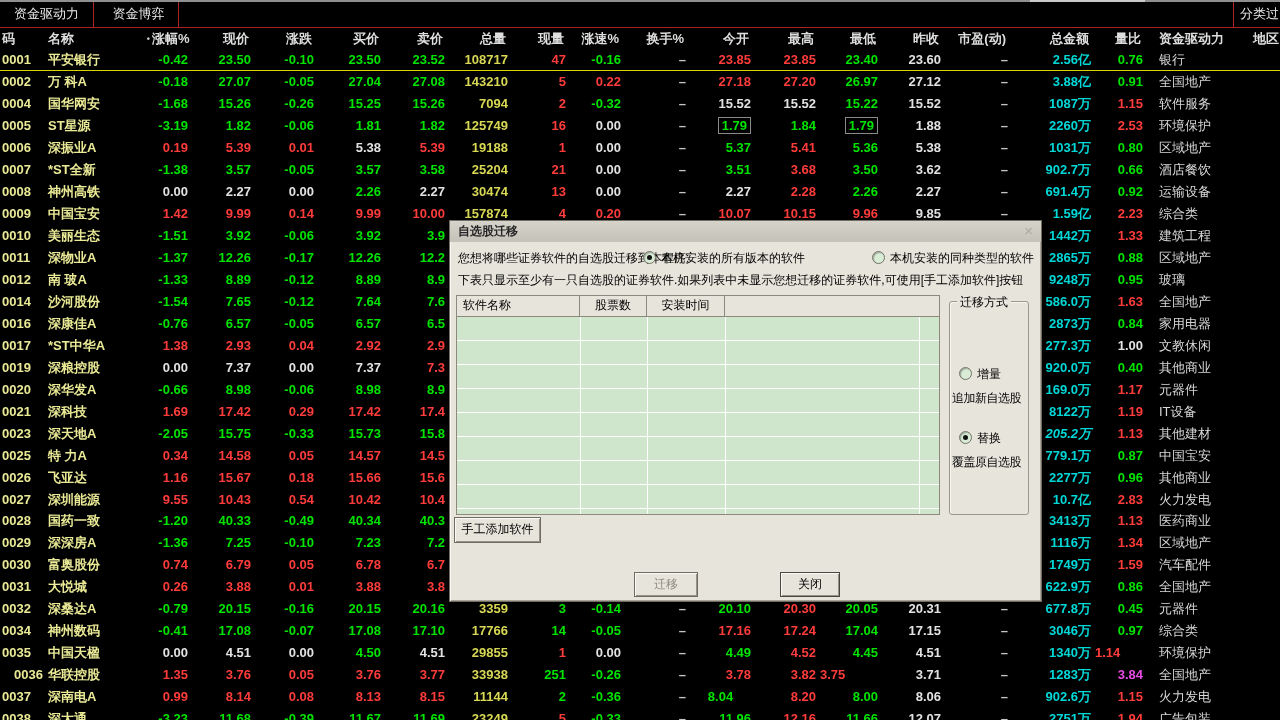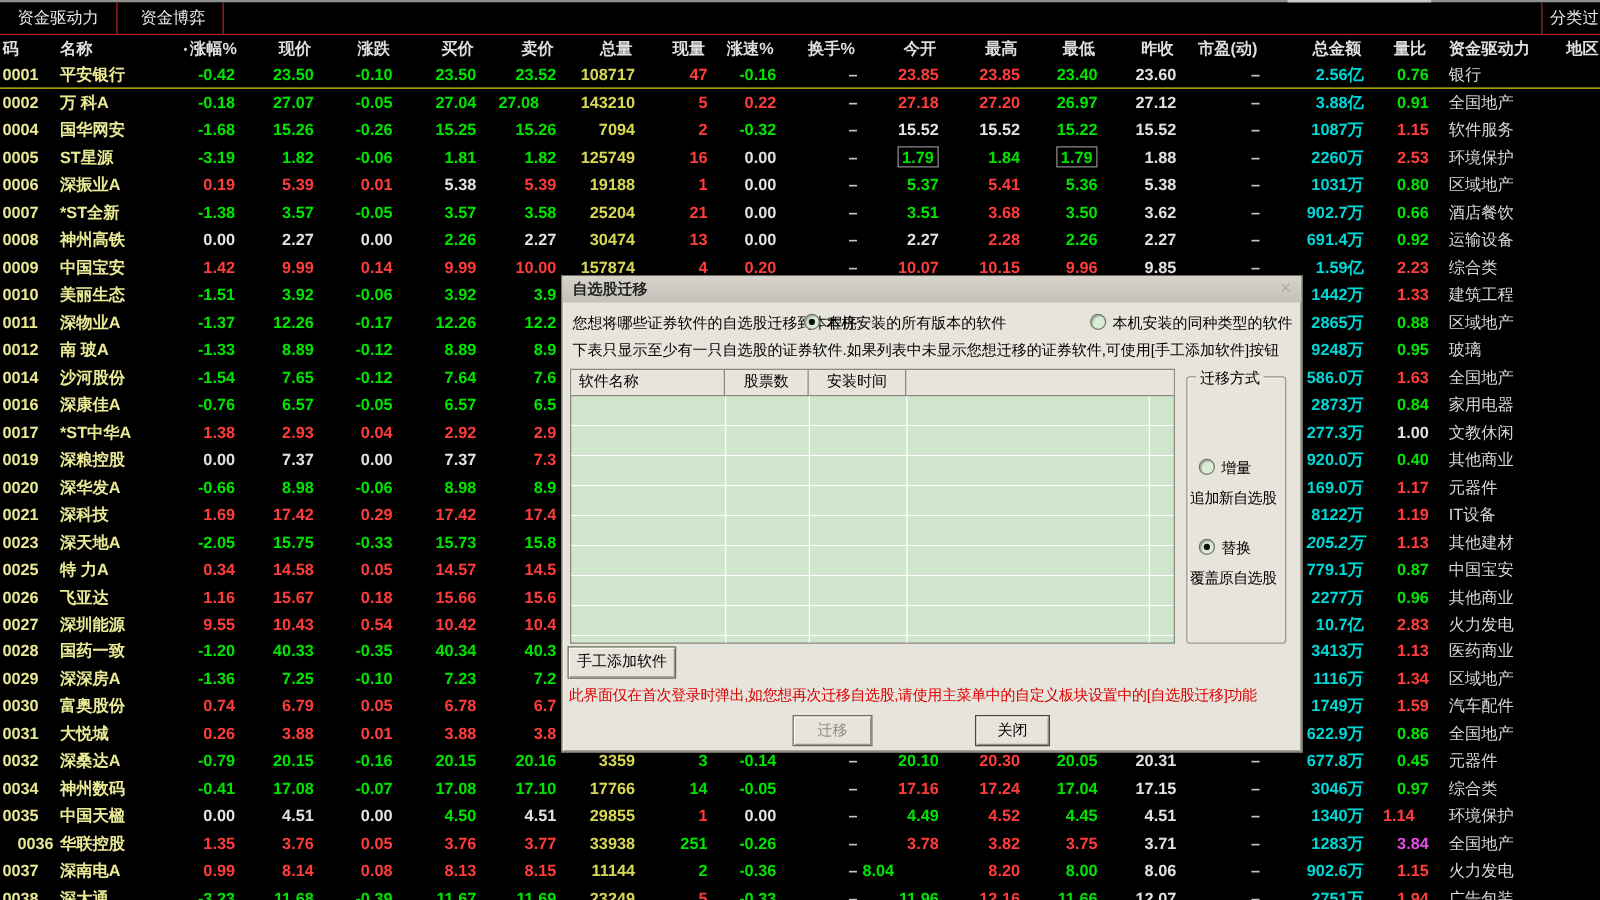--- a/index.html
+++ b/index.html
@@ -113,21 +113,21 @@
       <span class="cell c-i" style="width: 100px; text-align: left; padding-left: 12px;">银行</span>
       <span class="cell" style="width: 60px; text-align: left; padding-left: 6px;"></span>
     </div>
     <div class="trow">
       <span class="cell c-code" style="width: 40px; text-align: left; padding-left: 2px;">0002</span>
       <span class="cell c-code" style="width: 112px; text-align: left; padding-left: 8px;">万 科A</span>
       <span class="cell c-d" style="width: 40px; text-align: right; padding-right: 4px;">-0.18</span>
       <span class="cell c-d" style="width: 63px; text-align: right; padding-right: 4px;">27.07</span>
       <span class="cell c-d" style="width: 63px; text-align: right; padding-right: 4px;">-0.05</span>
       <span class="cell c-d" style="width: 67px; text-align: right; padding-right: 4px;">27.04</span>
-      <span class="cell c-d" style="width: 64px; text-align: center; padding-right: 4px;">27.08</span>
+      <span class="cell c-d" style="width: 64px; text-align: right; padding-right: 4px;">27.08</span>
       <span class="cell c-y" style="width: 63px; text-align: right; padding-right: 4px;">143210</span>
       <span class="cell c-u" style="width: 58px; text-align: right; padding-right: 4px;">5</span>
       <span class="cell c-u" style="width: 55px; text-align: right; padding-right: 4px;">0.22</span>
       <span class="cell c-g" style="width: 65px; text-align: right; padding-right: 4px;">–</span>
       <span class="cell c-u" style="width: 65px; text-align: right; padding-right: 4px;">27.18</span>
       <span class="cell c-u" style="width: 65px; text-align: right; padding-right: 4px;">27.20</span>
       <span class="cell c-d" style="width: 62px; text-align: right; padding-right: 4px;">26.97</span>
       <span class="cell c-w" style="width: 63px; text-align: right; padding-right: 4px;">27.12</span>
       <span class="cell c-g" style="width: 67px; text-align: right; padding-right: 4px;">–</span>
       <span class="cell c-c" style="width: 83px; text-align: right; padding-right: 4px;">3.88亿</span>
@@ -551,21 +551,21 @@
       <span class="cell c-c" style="width: 83px; text-align: right; padding-right: 4px;">10.7亿</span>
       <span class="cell c-u" style="width: 52px; text-align: right; padding-right: 4px;">2.83</span>
       <span class="cell c-i" style="width: 100px; text-align: left; padding-left: 12px;">火力发电</span>
       <span class="cell" style="width: 60px; text-align: left; padding-left: 6px;"></span>
     </div>
     <div class="trow">
       <span class="cell c-code" style="width: 40px; text-align: left; padding-left: 2px;">0028</span>
       <span class="cell c-code" style="width: 112px; text-align: left; padding-left: 8px;">国药一致</span>
       <span class="cell c-d" style="width: 40px; text-align: right; padding-right: 4px;">-1.20</span>
       <span class="cell c-d" style="width: 63px; text-align: right; padding-right: 4px;">40.33</span>
-      <span class="cell c-d" style="width: 63px; text-align: right; padding-right: 4px;">-0.35</span>
+      <span class="cell c-d" style="width: 63px; text-align: right; padding-right: 4px;">-0.49</span>
       <span class="cell c-d" style="width: 67px; text-align: right; padding-right: 4px;">40.34</span>
       <span class="cell c-d" style="width: 64px; text-align: right; padding-right: 4px;">40.3</span>
       <span class="cell" style="width: 63px; text-align: right; padding-right: 4px;"></span>
       <span class="cell" style="width: 58px; text-align: right; padding-right: 4px;"></span>
       <span class="cell" style="width: 55px; text-align: right; padding-right: 4px;"></span>
       <span class="cell" style="width: 65px; text-align: right; padding-right: 4px;"></span>
       <span class="cell" style="width: 65px; text-align: right; padding-right: 4px;"></span>
       <span class="cell" style="width: 65px; text-align: right; padding-right: 4px;"></span>
       <span class="cell" style="width: 62px; text-align: right; padding-right: 4px;"></span>
       <span class="cell" style="width: 63px; text-align: right; padding-right: 4px;"></span>
@@ -696,59 +696,59 @@
       <span class="cell c-y" style="width: 63px; text-align: right; padding-right: 4px;">29855</span>
       <span class="cell c-u" style="width: 58px; text-align: right; padding-right: 4px;">1</span>
       <span class="cell c-w" style="width: 55px; text-align: right; padding-right: 4px;">0.00</span>
       <span class="cell c-g" style="width: 65px; text-align: right; padding-right: 4px;">–</span>
       <span class="cell c-d" style="width: 65px; text-align: right; padding-right: 4px;">4.49</span>
       <span class="cell c-u" style="width: 65px; text-align: right; padding-right: 4px;">4.52</span>
       <span class="cell c-d" style="width: 62px; text-align: right; padding-right: 4px;">4.45</span>
       <span class="cell c-w" style="width: 63px; text-align: right; padding-right: 4px;">4.51</span>
       <span class="cell c-g" style="width: 67px; text-align: right; padding-right: 4px;">–</span>
       <span class="cell c-c" style="width: 83px; text-align: right; padding-right: 4px;">1340万</span>
-      <span class="cell c-u" style="width: 52px; text-align: center; padding-right: 4px;">1.14</span>
+      <span class="cell c-u" style="width: 52px; text-align: left; padding-right: 4px;">1.14</span>
       <span class="cell c-i" style="width: 100px; text-align: left; padding-left: 12px;">环境保护</span>
       <span class="cell" style="width: 60px; text-align: left; padding-left: 6px;"></span>
     </div>
     <div class="trow">
       <span class="cell c-code" style="width: 40px; text-align: right; padding-left: 14px;">0036</span>
       <span class="cell c-code" style="width: 112px; text-align: left; padding-left: 8px;">华联控股</span>
       <span class="cell c-u" style="width: 40px; text-align: right; padding-right: 4px;">1.35</span>
       <span class="cell c-u" style="width: 63px; text-align: right; padding-right: 4px;">3.76</span>
       <span class="cell c-u" style="width: 63px; text-align: right; padding-right: 4px;">0.05</span>
       <span class="cell c-u" style="width: 67px; text-align: right; padding-right: 4px;">3.76</span>
       <span class="cell c-u" style="width: 64px; text-align: right; padding-right: 4px;">3.77</span>
       <span class="cell c-y" style="width: 63px; text-align: right; padding-right: 4px;">33938</span>
       <span class="cell c-d" style="width: 58px; text-align: right; padding-right: 4px;">251</span>
       <span class="cell c-d" style="width: 55px; text-align: right; padding-right: 4px;">-0.26</span>
       <span class="cell c-g" style="width: 65px; text-align: right; padding-right: 4px;">–</span>
       <span class="cell c-u" style="width: 65px; text-align: right; padding-right: 4px;">3.78</span>
       <span class="cell c-u" style="width: 65px; text-align: right; padding-right: 4px;">3.82</span>
-      <span class="cell c-u" style="width: 62px; text-align: right; padding-right: 4px;">3.75</span>
+      <span class="cell c-u" style="width: 62px; padding-right: 4px;">3.75</span>
       <span class="cell c-w" style="width: 63px; text-align: right; padding-right: 4px;">3.71</span>
       <span class="cell c-g" style="width: 67px; text-align: right; padding-right: 4px;">–</span>
       <span class="cell c-c" style="width: 83px; text-align: right; padding-right: 4px;">1283万</span>
       <span class="cell c-m" style="width: 52px; text-align: right; padding-right: 4px;">3.84</span>
       <span class="cell c-i" style="width: 100px; text-align: left; padding-left: 12px;">全国地产</span>
       <span class="cell" style="width: 60px; text-align: left; padding-left: 6px;"></span>
     </div>
     <div class="trow">
       <span class="cell c-code" style="width: 40px; text-align: left; padding-left: 2px;">0037</span>
       <span class="cell c-code" style="width: 112px; text-align: left; padding-left: 8px;">深南电A</span>
       <span class="cell c-u" style="width: 40px; text-align: right; padding-right: 4px;">0.99</span>
       <span class="cell c-u" style="width: 63px; text-align: right; padding-right: 4px;">8.14</span>
       <span class="cell c-u" style="width: 63px; text-align: right; padding-right: 4px;">0.08</span>
       <span class="cell c-u" style="width: 67px; text-align: right; padding-right: 4px;">8.13</span>
       <span class="cell c-u" style="width: 64px; text-align: right; padding-right: 4px;">8.15</span>
       <span class="cell c-y" style="width: 63px; text-align: right; padding-right: 4px;">11144</span>
       <span class="cell c-d" style="width: 58px; text-align: right; padding-right: 4px;">2</span>
       <span class="cell c-d" style="width: 55px; text-align: right; padding-right: 4px;">-0.36</span>
       <span class="cell c-g" style="width: 65px; text-align: right; padding-right: 4px;">–</span>
-      <span class="cell c-d" style="width: 65px; text-align: left; padding-right: 4px;">8.04</span>
+      <span class="cell c-d" style="width: 65px; text-align: center; padding-right: 4px;">8.04</span>
       <span class="cell c-u" style="width: 65px; text-align: right; padding-right: 4px;">8.20</span>
       <span class="cell c-d" style="width: 62px; text-align: right; padding-right: 4px;">8.00</span>
       <span class="cell c-w" style="width: 63px; text-align: right; padding-right: 4px;">8.06</span>
       <span class="cell c-g" style="width: 67px; text-align: right; padding-right: 4px;">–</span>
       <span class="cell c-c" style="width: 83px; text-align: right; padding-right: 4px;">902.6万</span>
       <span class="cell c-u" style="width: 52px; text-align: right; padding-right: 4px;">1.15</span>
       <span class="cell c-i" style="width: 100px; text-align: left; padding-left: 12px;">火力发电</span>
       <span class="cell" style="width: 60px; text-align: left; padding-left: 6px;"></span>
     </div>
     <div class="trow">
@@ -807,16 +807,15 @@
 
   <div id="dlg-group">
     <div id="dlg-group-label">迁移方式</div>
   <div class="grp-opt" style="top: 64px;"><span class="radio"></span><span>增量</span></div>
       <div class="grp-cap" style="top: 88px;">追加新自选股</div>
       <div class="grp-opt" style="top: 128px;"><span class="radio sel"></span><span>替换</span></div>
       <div class="grp-cap" style="top: 152px;">覆盖原自选股</div>
     </div>
 
   <div id="dlg-add" class="btn">手工添加软件</div>
-  <div id="dlg-warning">此界面仅在首次登录时弹出,如您想再次迁移自选股,请使用主菜单中的自定义板块设置中的[自选股迁移]功能</div>
   <div id="dlg-migrate" class="btn">迁移</div>
   <div id="dlg-closebtn" class="btn">关闭</div>
 </div>
 
 </body></html>

